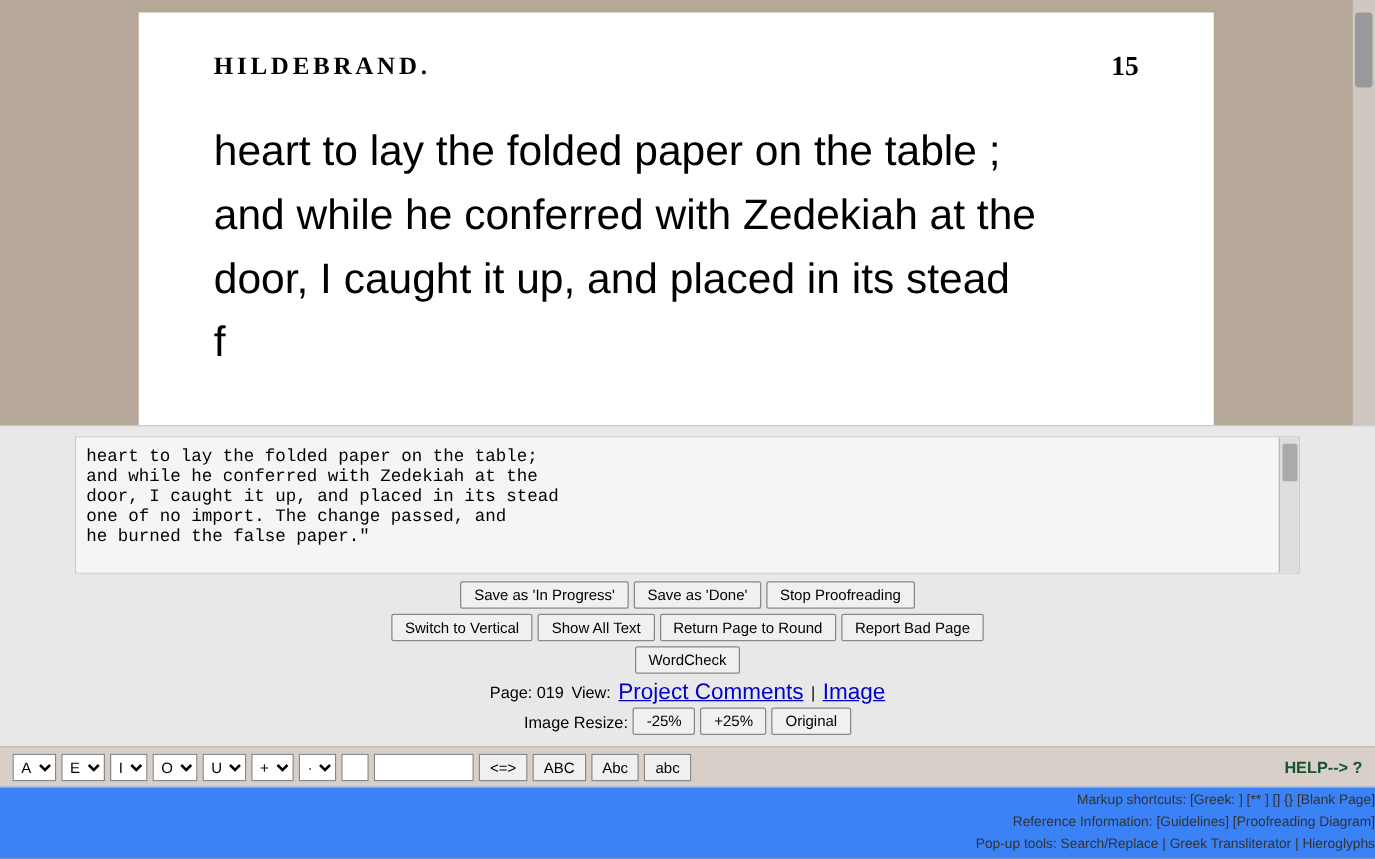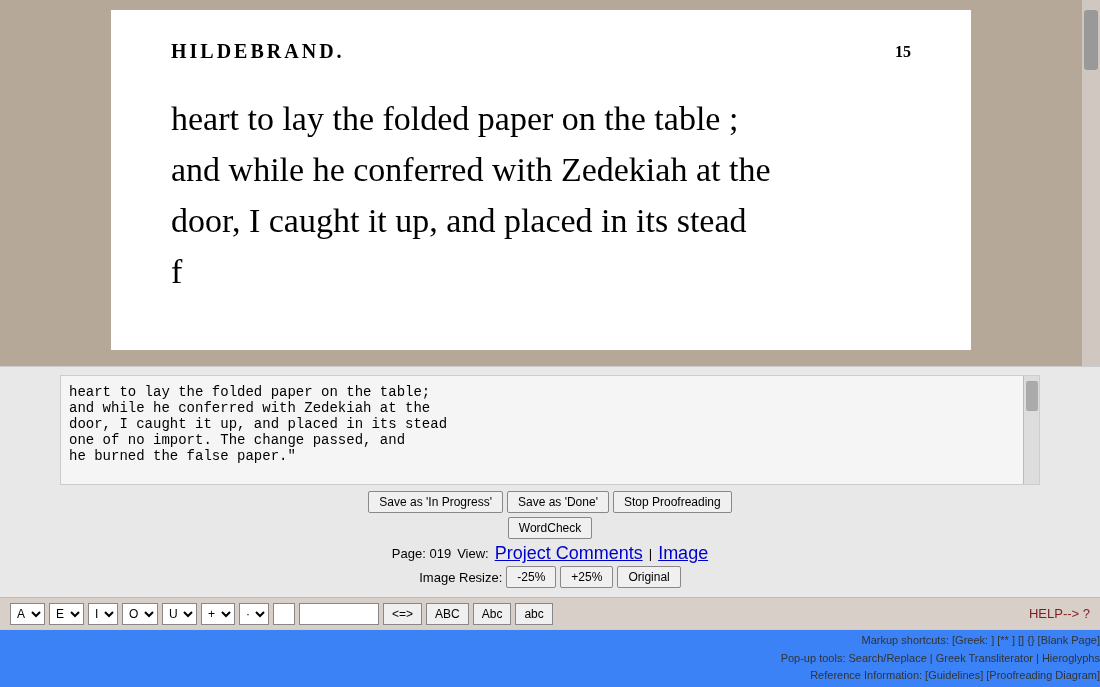--- a/index.html
+++ b/index.html
@@ -50,25 +50,25 @@
     .page-header-title {
       font-family: 'Georgia', serif;
       font-weight: bold;
       font-size: 20px;
       letter-spacing: 3px;
     }
 
     .page-header-number {
       font-family: 'Georgia', serif;
       font-weight: bold;
-      font-size: 16px;
+      font-size: 22px;
     }
 
     .page-text {
-      font-family: Liberation Serif, serif;
+      font-family: Liberation Sans, sans-serif;
       font-size: 34px;
       line-height: 1.5;
       text-align: justify;
     }
 
     
     .scrollbar-area {
       width: 18px;
       background: #d0c8c0;
       display: flex;
@@ -216,23 +216,23 @@
 
     .toolbar-color-box {
       width: 22px;
       height: 22px;
       background: white;
       border: 1px solid #888;
     }
 
     .help-link {
       margin-left: auto;
-      color: #7f1d1d;
+      color: #14532d;
       font-size: 13px;
-      font-weight: normal;
+      font-weight: bold;
       text-decoration: none;
       cursor: pointer;
     }
 
     
     .markup-row {
       background: #3b82f6;
       width: 100%;
       text-align: right;
       font-size: 11px;
@@ -277,20 +277,26 @@
       <div class="text-editor-scrollbar-thumb"></div>
     </div>
   </div>
 
   <div class="button-row">
     <button class="btn">Save as 'In Progress'</button>
     <button class="btn">Save as 'Done'</button>
     <button class="btn">Stop Proofreading</button>
   </div>
 
+  <div class="button-row">
+    <button class="btn">Switch to Vertical</button>
+    <button class="btn">Show All Text</button>
+    <button class="btn">Return Page to Round</button>
+    <button class="btn">Report Bad Page</button>
+  </div>
 
   <div class="button-row">
     <button class="btn">WordCheck</button>
   </div>
 
   <div class="page-info-row">
     <span>Page: 019</span>
     <span>View:</span>
     <a href="#">Project Comments</a>
     <span>|</span>
@@ -342,18 +348,18 @@
     <span>HELP--&gt;</span>
     <span>?</span>
   </span>
 </div>
 
 <div class="markup-row">
   <div>
     <span>Markup shortcuts:  [Greek: ]  [** ]  []  {}  [Blank Page]</span>
   </div>
   <div>
+    <span>Reference Information:  [Guidelines]  [Proofreading Diagram]</span>
+  </div>
+  <div>
     <span>Pop-up tools:  Search/Replace  |  Greek Transliterator  |  Hieroglyphs</span>
   </div>
-  <div>
-    <span>Reference Information:  [Guidelines]  [Proofreading Diagram]</span>
-  </div>
 </div>
 
 </body></html>

